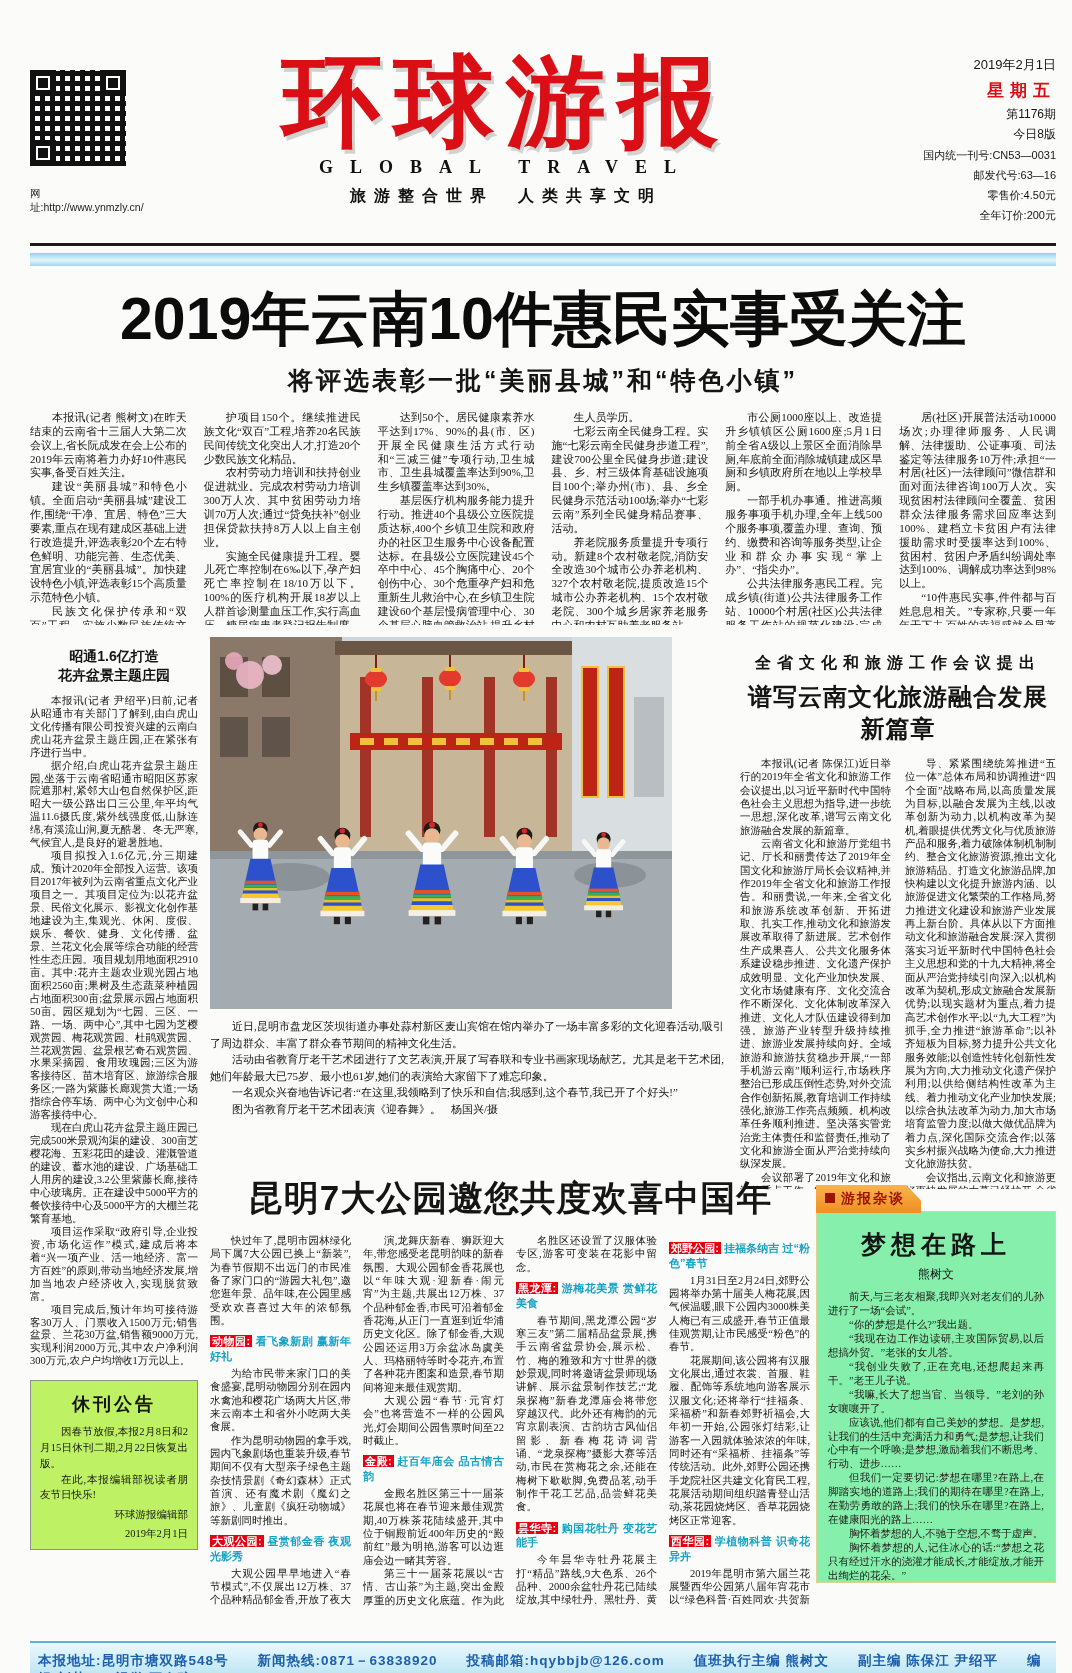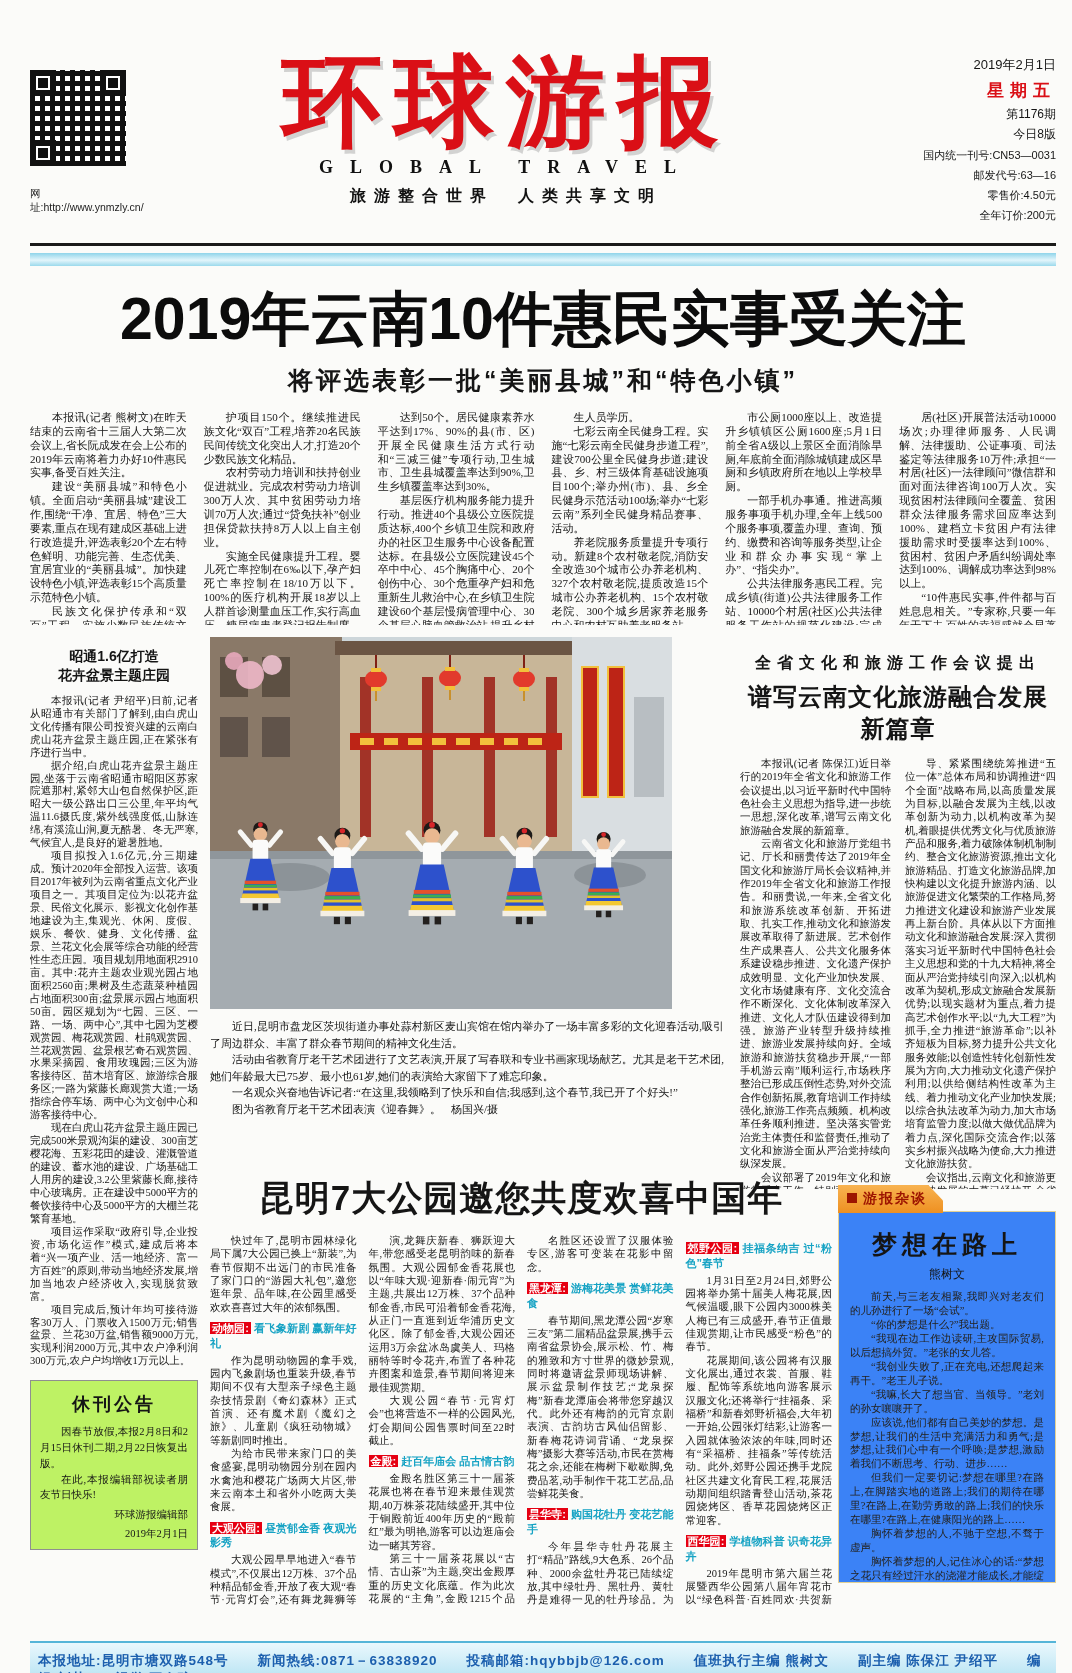--- a/index.html
+++ b/index.html
@@ -75,27 +75,27 @@
   .row2 { display:flex; gap:6px; margin-top:10px; flex:1; min-height:0; }
   .parks { flex:1; min-width:0; }
   .parks h3 { font-family:"Liberation Sans","DejaVu Sans",sans-serif; font-weight:900; font-size:35px;
               text-align:center; margin:6px 0 12px; letter-spacing:1px; }
   .parks-cols { display:flex; gap:12px; height:372px; overflow:hidden; }
   .pcol { flex:1; font-size:10.5px; line-height:1.27; text-align:justify; }
   .sec-head { margin:7px 0 3px; font-family:"Liberation Sans","DejaVu Sans",sans-serif; font-size:11px; line-height:1.35; }
   .sec-label { background:#e60012; color:#fff; font-weight:700; padding:0 2px; margin-right:3px; }
   .sec-sub { color:#17a3c4; font-weight:700; }
 
-  .essay { width:218px; flex:none; padding-top:14px; }
+  .essay { width:240px; flex:none; padding-top:14px; }
   .tab { display:inline-block; background:linear-gradient(#f8b351,#ee9021); color:#9c1400;
          font-family:"Liberation Sans","DejaVu Sans",sans-serif; font-weight:900; font-size:14px;
          padding:5px 16px 5px 9px; letter-spacing:2px; position:relative; top:2px;
          clip-path:polygon(0 0,86% 0,100% 55%,100% 100%,0 100%); }
   .tab-sq { display:inline-block; width:10px; height:10px; background:#9c1400; margin-right:6px; }
-  .essay-box { background:#3b82f6; border:1px solid #e3d194; padding:12px 11px; height:372px;
+  .essay-box { background:#86efac; border:1px solid #e3d194; padding:12px 11px; height:372px;
                box-sizing:border-box; overflow:hidden; }
   .essay-box h4 { text-align:center; font-size:25px; letter-spacing:5px; margin:4px 0 5px; font-weight:900; }
   .author { text-align:center; font-size:12px; margin-bottom:7px; }
   .essay-text { font-size:10.5px; line-height:1.33; text-align:justify; color:#23211c; }
 
   
   .foot { margin-top:12px; background:linear-gradient(to bottom,#eaf8fd,#9fd9ee);
           border-top:2px solid #56b5d8; color:#1c5fae;
           font-family:"Liberation Sans","DejaVu Sans",sans-serif; font-weight:700;
           font-size:13.5px; letter-spacing:1px; padding:9px 8px; }
@@ -306,22 +306,22 @@
       </div>
 
       <div class="row2">
 
         <article class="parks">
           <h3>昆明7大公园邀您共度欢喜中国年</h3>
           <div class="parks-cols">
             <div class="pcol">
                 <p class="para">快过年了,昆明市园林绿化局下属7大公园已换上“新装”,为春节假期不出远门的市民准备了家门口的“游园大礼包”,邀您逛年景、品年味,在公园里感受欢欢喜喜过大年的浓郁氛围。</p>
                 <div class="sec-head"><span class="sec-label">动物园:</span><span class="sec-sub">看飞象新剧 赢新年好礼</span></div>
+                <p class="para">为给市民带来家门口的美食盛宴,昆明动物园分别在园内水禽池和樱花广场两大片区,带来云南本土和省外小吃两大美食展。</p>
                 <p class="para">作为昆明动物园的拿手戏,园内飞象剧场也重装升级,春节期间不仅有大型亲子绿色主题杂技情景剧《奇幻森林》正式首演、还有魔术剧《魔幻之旅》、儿童剧《疯狂动物城》等新剧同时推出。</p>
-                <p class="para">为给市民带来家门口的美食盛宴,昆明动物园分别在园内水禽池和樱花广场两大片区,带来云南本土和省外小吃两大美食展。</p>
                 <div class="sec-head"><span class="sec-label">大观公园:</span><span class="sec-sub">昼赏郁金香 夜观光影秀</span></div>
                 <p class="para">大观公园早早地进入“春节模式”,不仅展出12万株、37个品种精品郁金香,开放了夜大观“春节·元宵灯会”,还有舞龙舞狮等传统表演为新年添喜。</p>
               </div>
             <div class="pcol">
                 <p class="para">演,龙舞庆新春、狮跃迎大年,带您感受老昆明韵味的新春氛围。大观公园郁金香花展也以“年味大观·迎新春·闹元宵”为主题,共展出12万株、37个品种郁金香,市民可沿着郁金香花海,从正门一直逛到近华浦历史文化区。除了郁金香,大观公园还运用3万余盆冰岛虞美人、玛格丽特等时令花卉,布置了各种花卉图案和造景,春节期间将迎来最佳观赏期。</p>
                 <p class="para">大观公园“春节·元宵灯会”也将营造不一样的公园风光,灯会期间公园售票时间至22时截止。</p>
                 <div class="sec-head"><span class="sec-label">金殿:</span><span class="sec-sub">赶百年庙会 品古情古韵</span></div>
                 <p class="para">金殿名胜区第三十一届茶花展也将在春节迎来最佳观赏期,40万株茶花陆续盛开,其中位于铜殿前近400年历史的“殿前红”最为明艳,游客可以边逛庙会边一睹其芳容。</p>
                 <p class="para">第三十一届茶花展以“古情、古山茶”为主题,突出金殿厚重的历史文化底蕴。作为此次花展的“主角”,金殿1215个品种、数量超过40万株的茶花已陆续绽放,把金殿装点得姹紫嫣红。除了古茶花,古韵也是金殿主打主题之一。时值最美花季,为深入推广汉服文化,金殿</p>
               </div>

